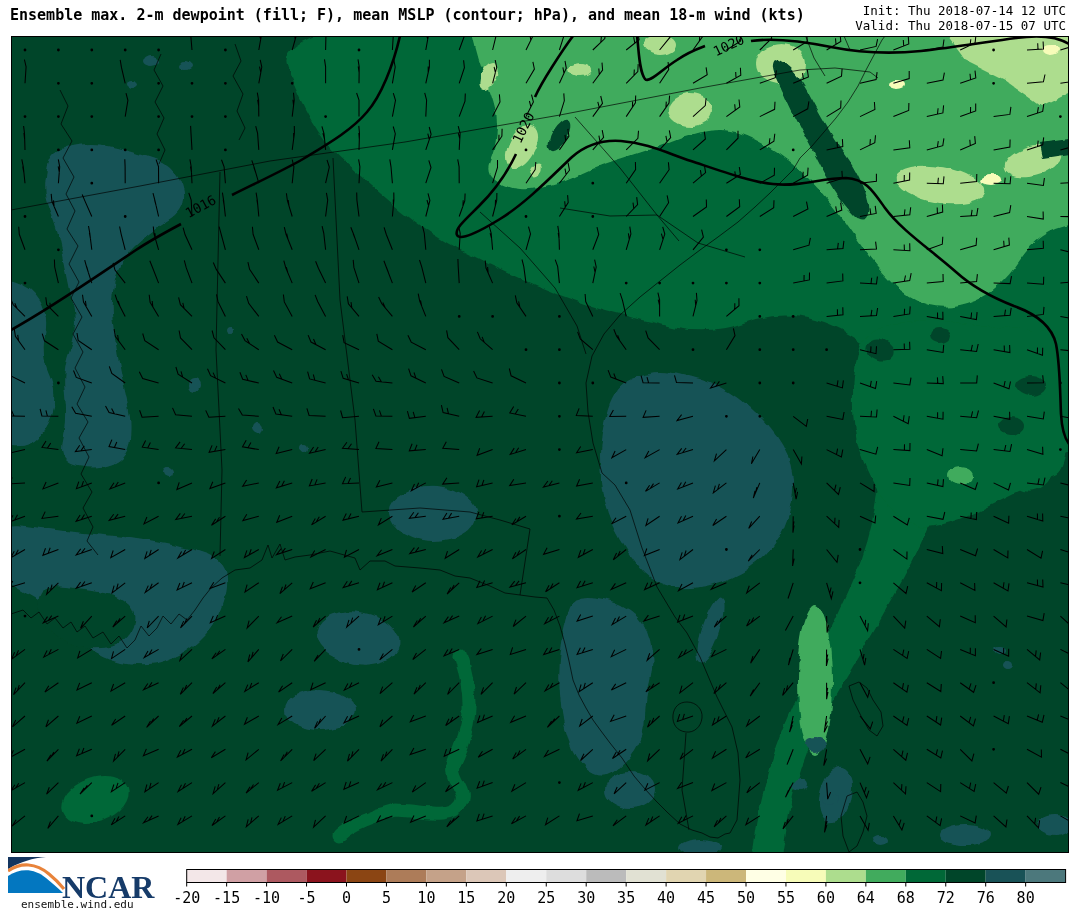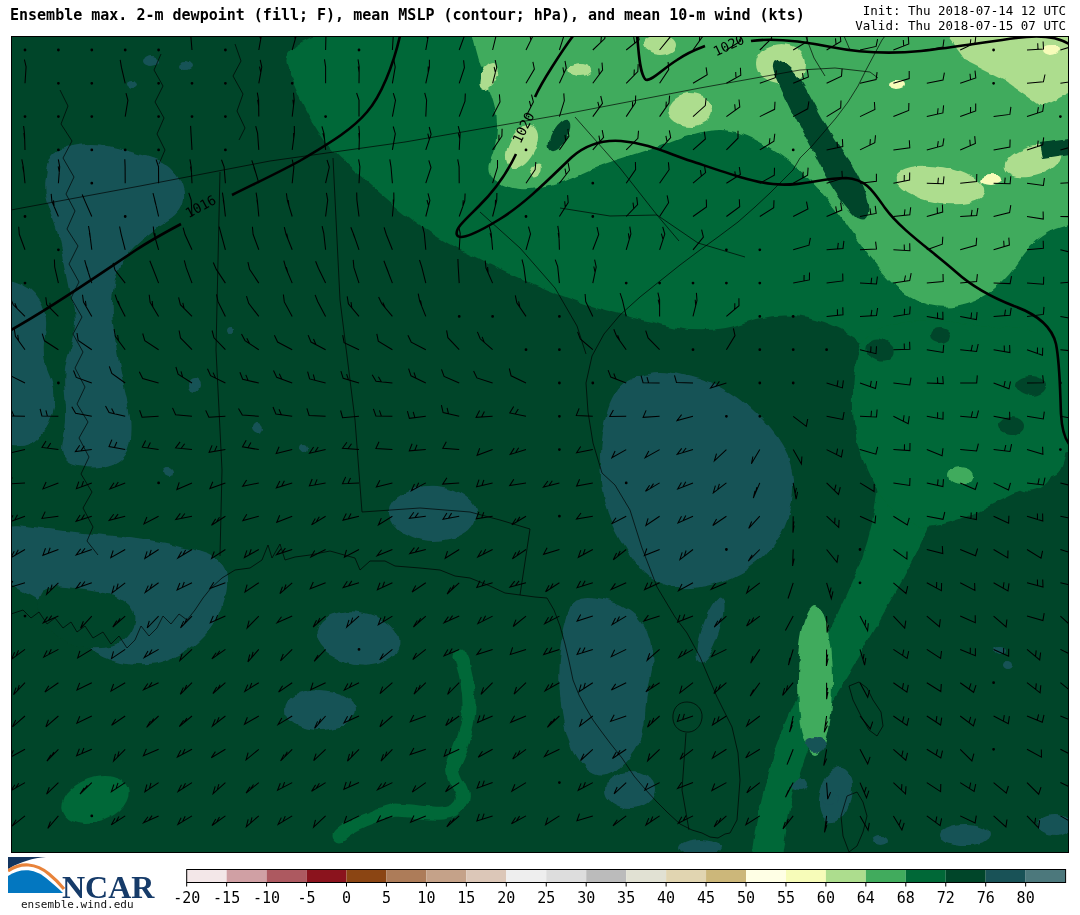--- a/index.html
+++ b/index.html
@@ -7,21 +7,21 @@
   #title{position:absolute;left:10px;top:6px;font:bold 15px "DejaVu Sans Mono",monospace;color:#000;white-space:pre}
   #stamps{position:absolute;right:14px;top:3px;text-align:right;font:12.5px "DejaVu Sans Mono",monospace;line-height:15px;color:#000;white-space:pre}
   #map{position:absolute;left:11px;top:36px}
   #cbar{position:absolute;left:165px;top:869px}
   #logo{position:absolute;left:8px;top:856px}
   #siteurl{position:absolute;left:21px;top:898px;font:11px "DejaVu Sans Mono",monospace;color:#111}
 </style>
 </head>
 <body>
 
-<div id="title">Ensemble max. 2-m dewpoint (fill; F), mean MSLP (contour; hPa), and mean 10-m wind (kts)</div>
+<div id="title">Ensemble max. 2-m dewpoint (fill; F), mean MSLP (contour; hPa), and mean 18-m wind (kts)</div>
 <div id="stamps"><span>Init: Thu 2018-07-14 12 UTC</span>
 <span>Valid: Thu 2018-07-15 07 UTC</span></div>
 
 <svg id="map" width="1058" height="817" viewBox="0 0 1058 817">
     <defs>
       <filter id="rough" x="-5%" y="-5%" width="110%" height="110%">
         <feTurbulence type="fractalNoise" baseFrequency="0.06" numOctaves="2" seed="7" result="n"></feTurbulence>
         <feDisplacementMap in="SourceGraphic" in2="n" scale="7" xChannelSelector="R" yChannelSelector="G"></feDisplacementMap>
       </filter>
     </defs>

